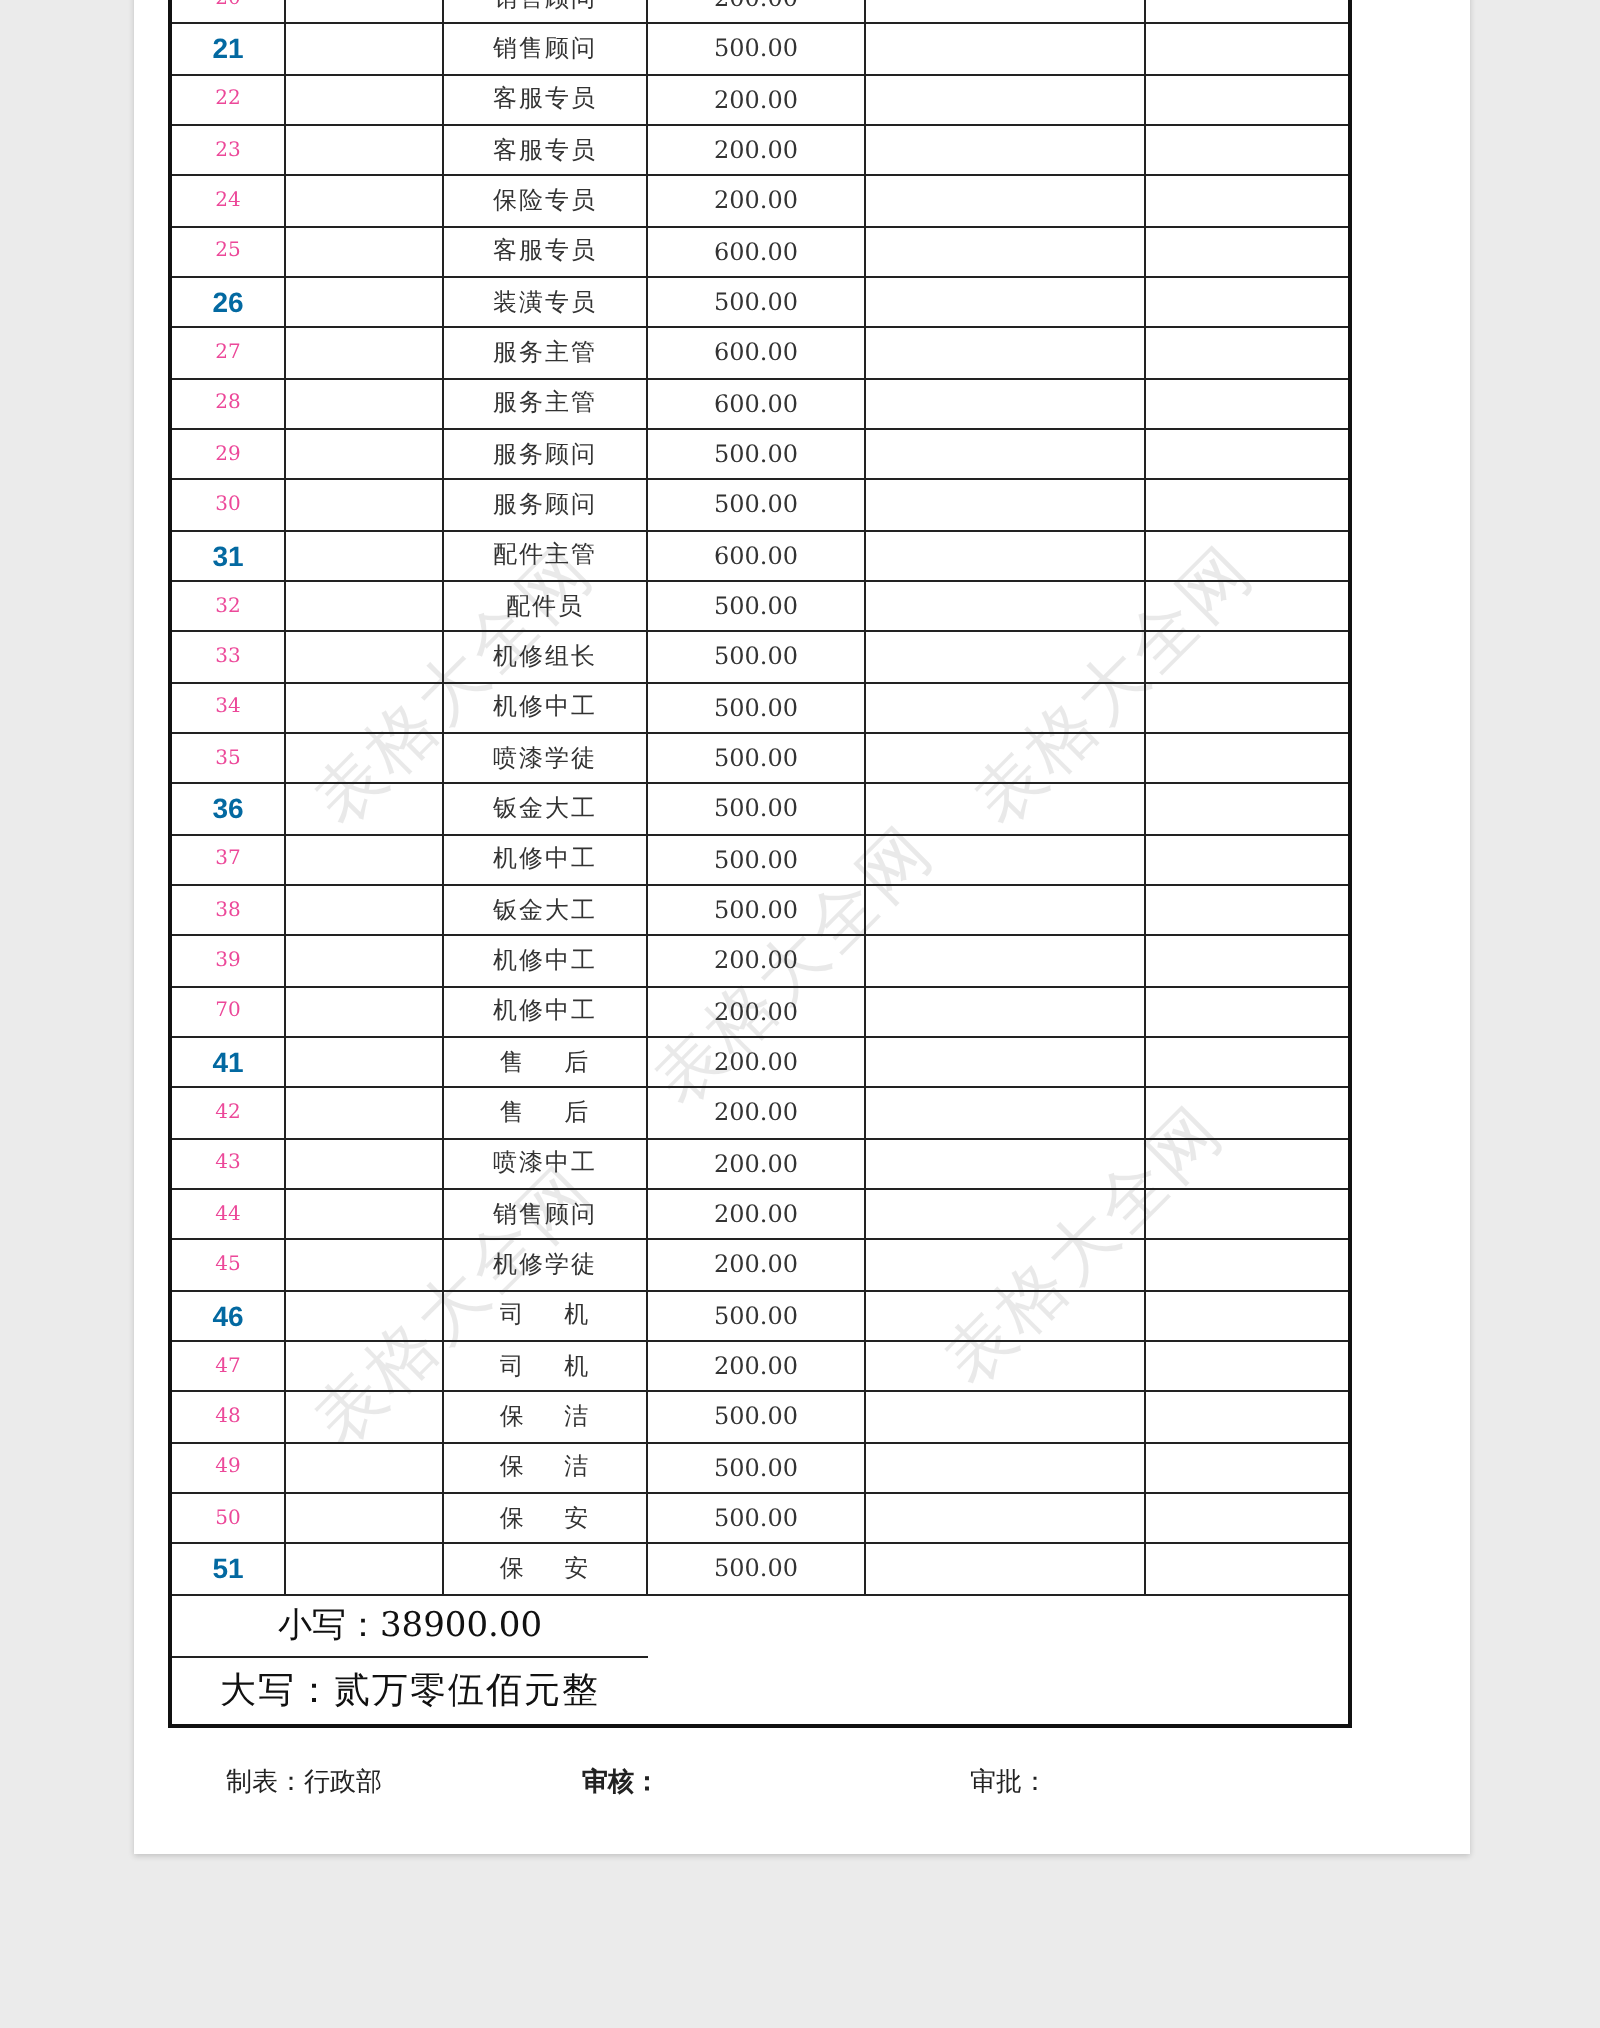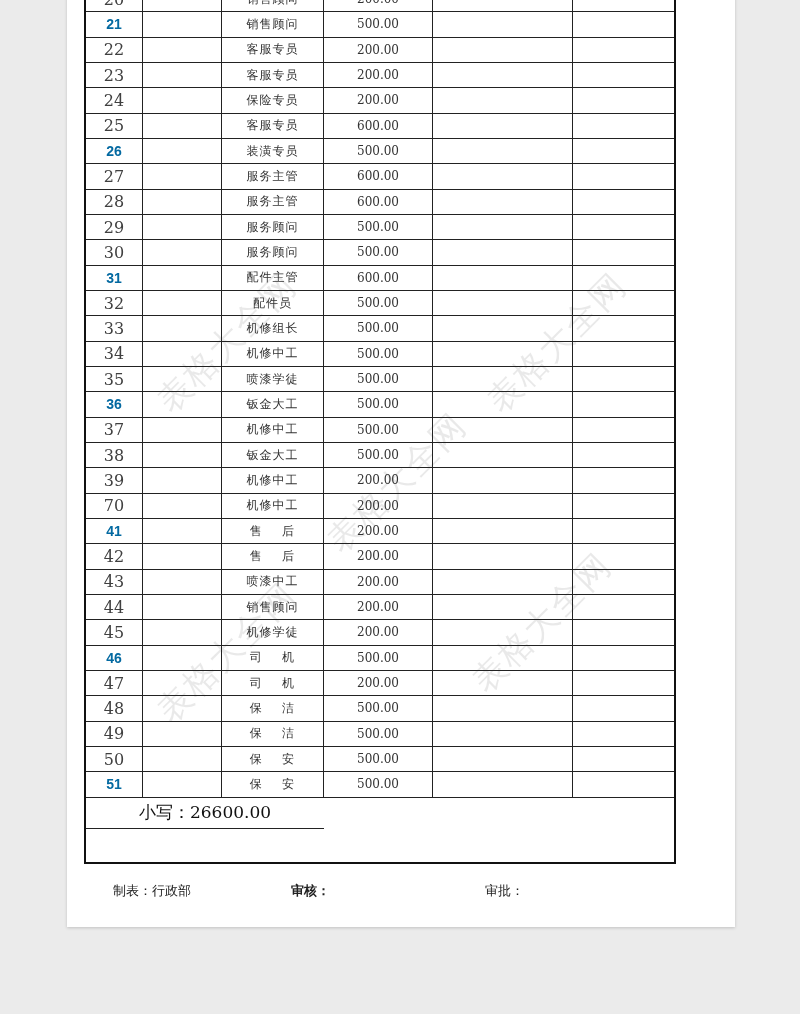--- a/index.html
+++ b/index.html
@@ -25,21 +25,21 @@
     grid-template-columns: 57px 79px 102px 109px 140px 1fr;
     height: 25.33px; box-sizing: border-box;
     border-bottom: 1.5px solid #222;
   }
   .cell {
     border-right: 1.5px solid #222; box-sizing: border-box;
     display: flex; align-items: center; justify-content: center;
     font-size: 12px; color: #333; white-space: pre;
   }
   .cell:last-child { border-right: none; }
-  .cell.num { font-size: 16px; color: #404040; }
+  .cell.num { font-size: 10px; color: #ec4899; }
   .cell.num.bold { font-family: "Liberation Sans", "DejaVu Sans", sans-serif; font-weight: bold; font-size: 14px; color: #0369a1; }
   .cell.pos { letter-spacing: 1px; }
   .summary {
     display: grid; grid-template-columns: 238px 1fr; height: 64px;
   }
   .sum-label {
     border-right: 1.5px solid #222; display: flex; align-items: center; justify-content: center;
     font-size: 19px; color: #111; white-space: pre;
   }
   .sum-right { display: grid; grid-template-rows: 31px 1fr; }
@@ -328,21 +328,22 @@
     <div class="cell"></div>
     <div class="cell pos">保    安</div>
     <div class="cell">500.00</div>
     <div class="cell"></div>
     <div class="cell"></div>
   </div>
       </div>
 
     <div class="summary">
       <div class="sum-right">
-        <div class="sum-small">小写：26600.00</div>
+        <div class="sum-small">小写：38900.00</div>
+        <div class="sum-big">大写：贰万零伍佰元整</div>
       </div>
     </div>
   </div>
 
   <div class="signs">
     <span style="left:46px;">制表：行政部</span>
     <span style="left:224px;font-weight:bold;">审核：</span>
     <span style="left:418px;">审批：</span>
   </div>
 </div>

